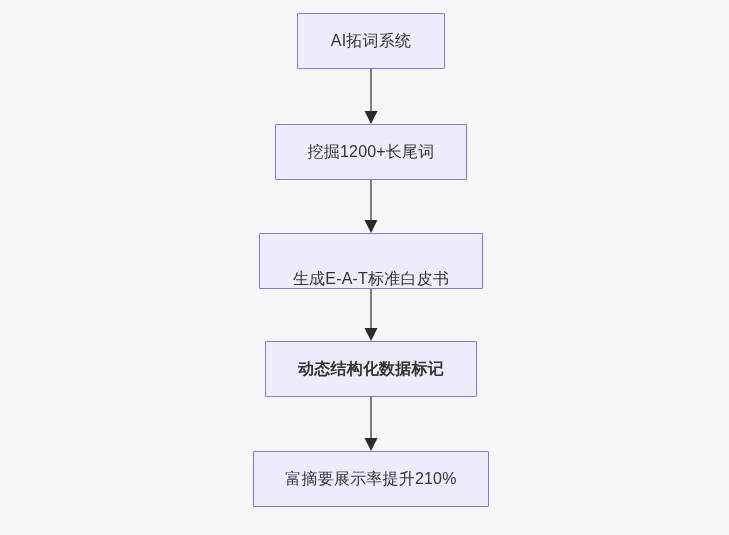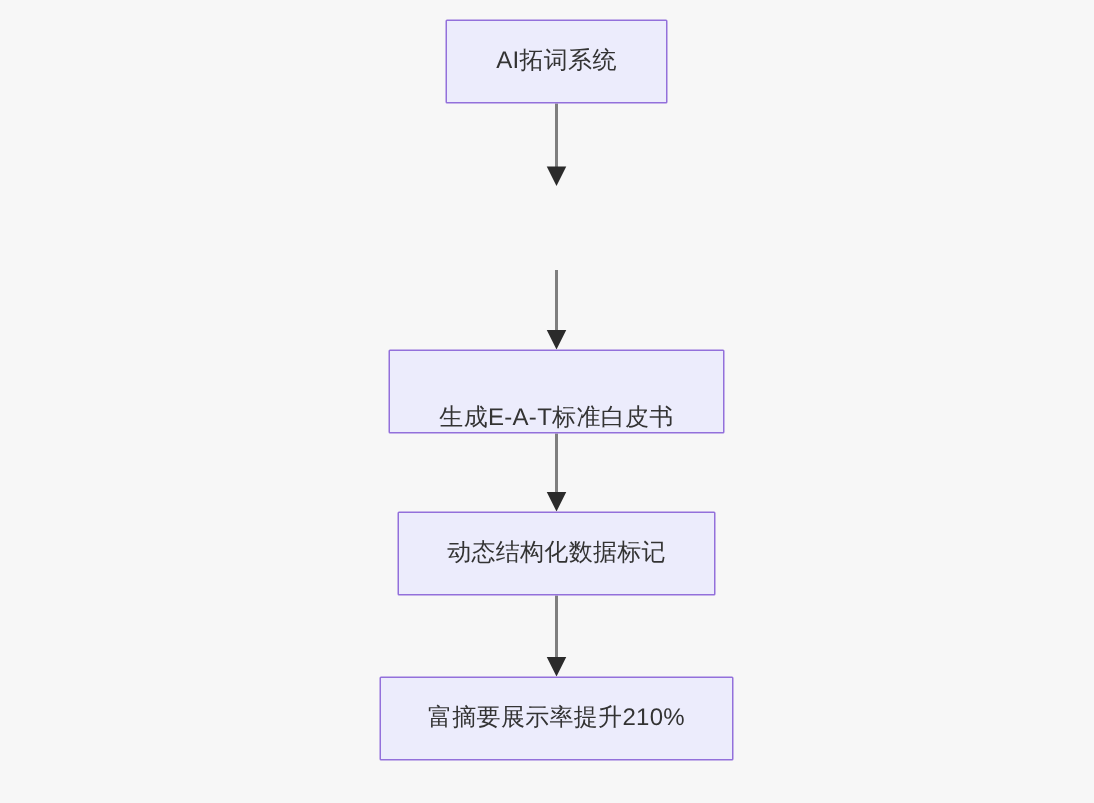--- a/index.html
+++ b/index.html
@@ -38,21 +38,21 @@
 
   .node-label {
     display: block;
     text-align: center;
   }
 
   
   .node-1 { left: 297px; top: 13px;  width: 148px; height: 56px; }
   .node-2 { left: 275px; top: 124px; width: 192px; height: 56px; }
   .node-3 { left: 259px; top: 233px; width: 224px; height: 56px; align-items: flex-end; }
-  .node-4 { left: 265px; top: 341px; width: 212px; height: 56px; }
+  .node-4 { left: 265px; top: 341px; width: 212px; height: 56px; font-weight: bold; }
   .node-5 { left: 253px; top: 451px; width: 236px; height: 56px; }
 
   .edge {
     position: absolute;
     left: 0;
     top: 0;
     width: 729px;
     height: 535px;
     overflow: visible;
     pointer-events: none;
@@ -92,20 +92,23 @@
     <g>
       <line class="edge-line" x1="371" y1="397" x2="371" y2="443"></line>
       <polygon class="edge-head" points="371,451 364.5,438 377.5,438"></polygon>
     </g>
   </svg>
 
   <div class="node node-1">
     <span class="node-label">AI拓词系统</span>
   </div>
 
+  <div class="node node-2">
+    <span class="node-label">挖掘1200+长尾词</span>
+  </div>
 
   <div class="node node-3">
     <span class="node-label">生成E-A-T标准白皮书</span>
   </div>
 
   <div class="node node-4">
     <span class="node-label">动态结构化数据标记</span>
   </div>
 
   <div class="node node-5">

